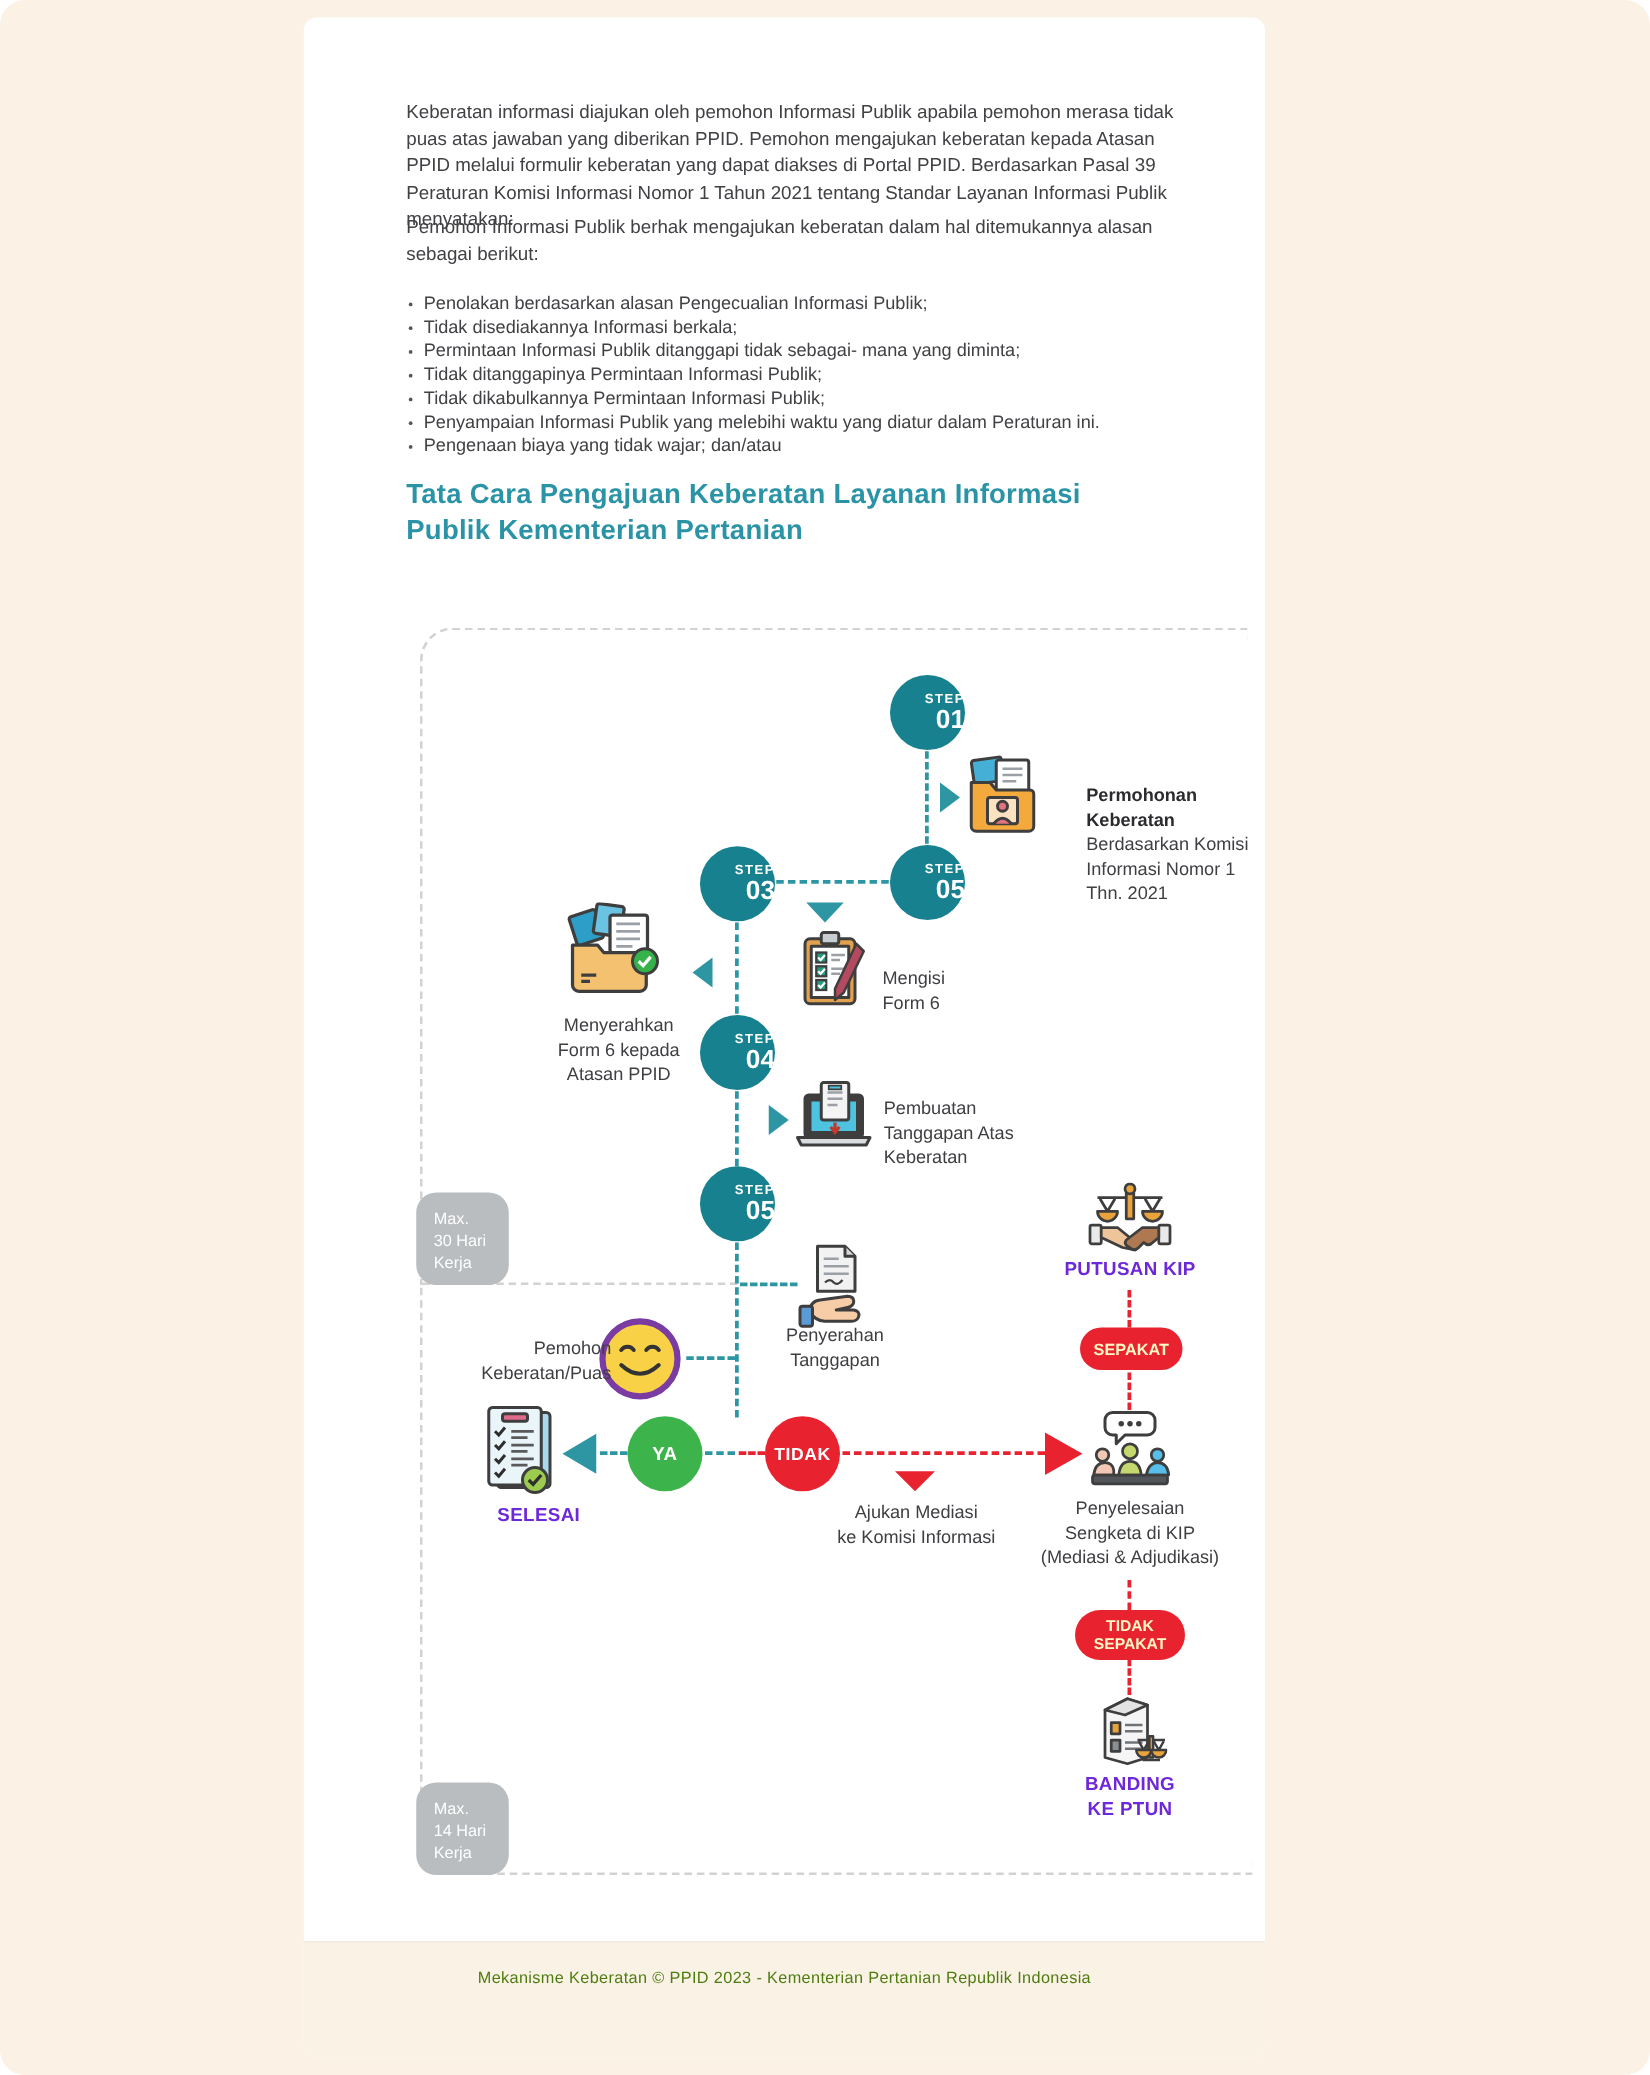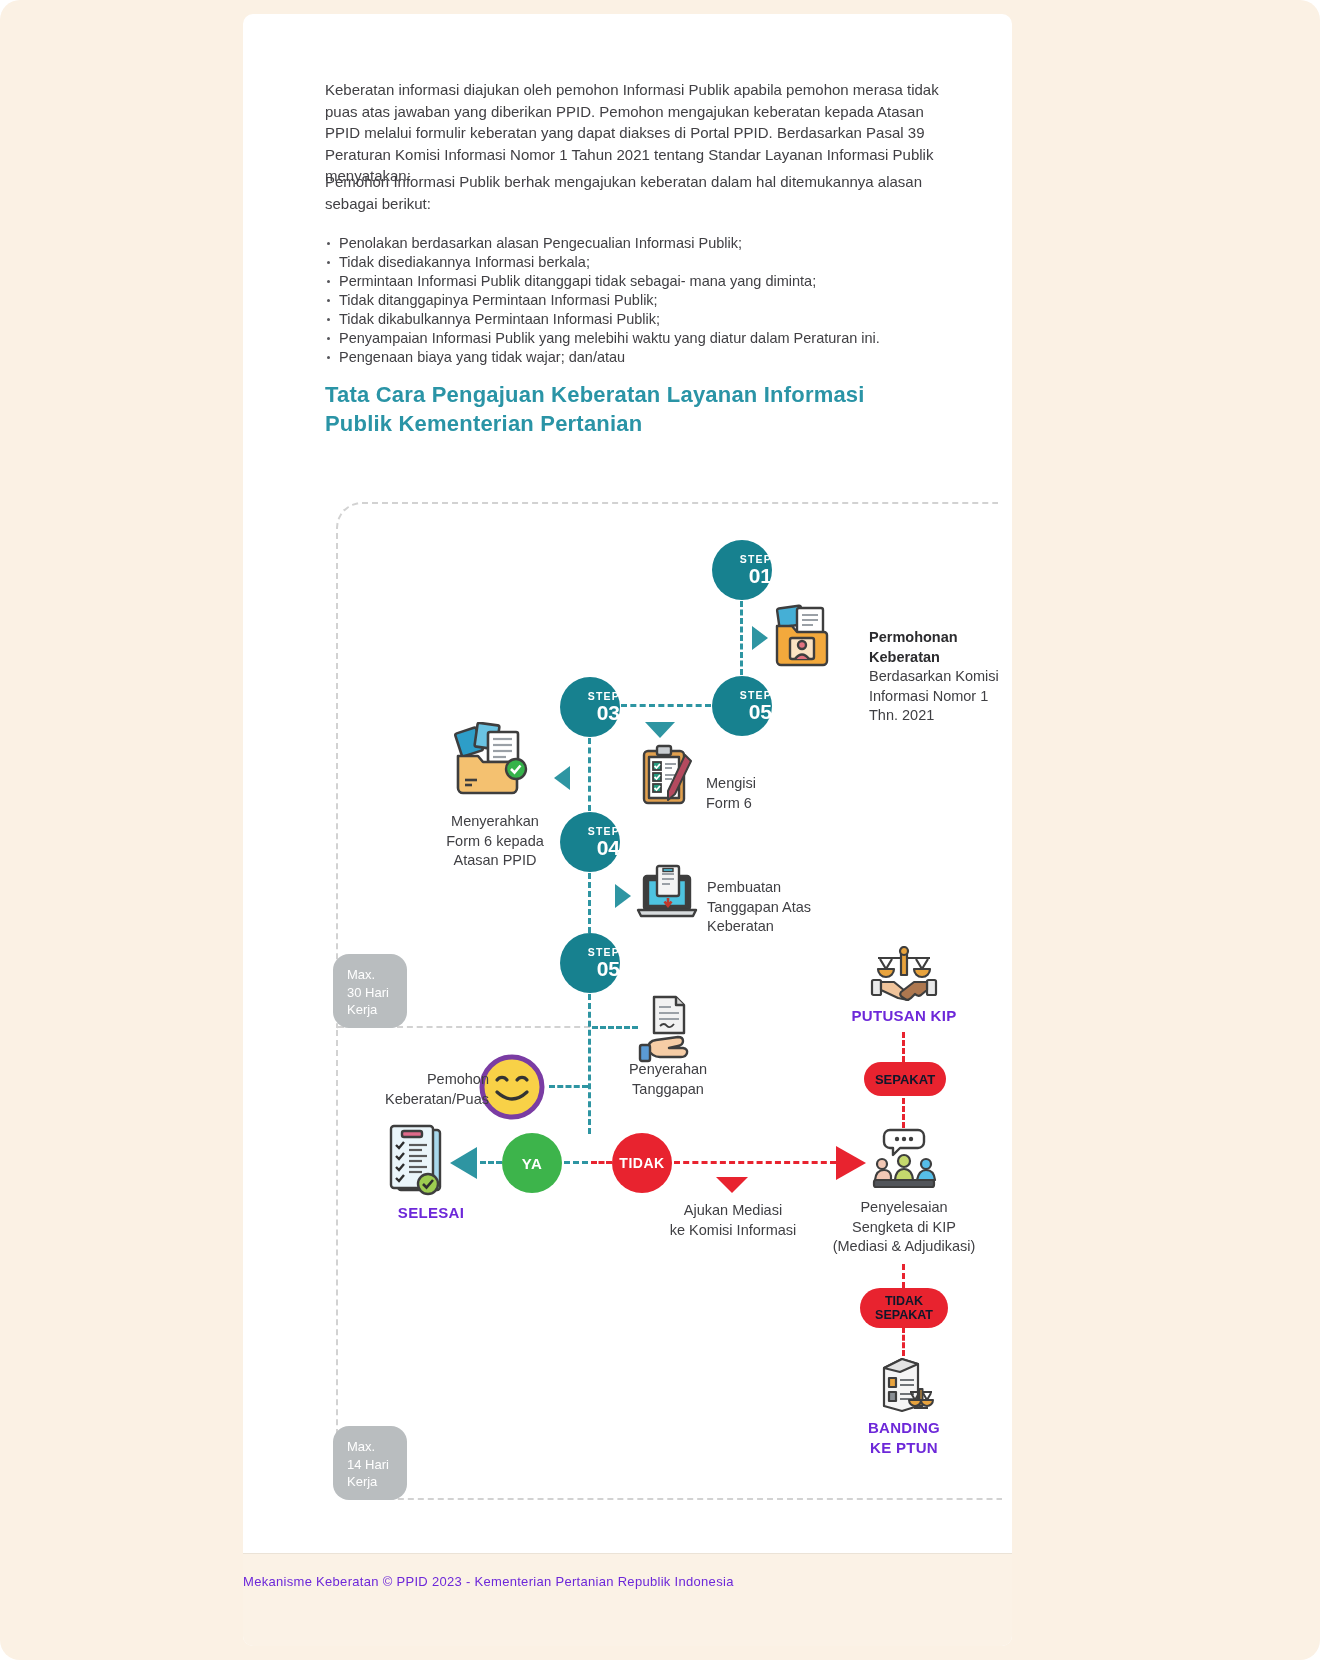--- a/index.html
+++ b/index.html
@@ -35,30 +35,30 @@
   .step-circle .sn{font-size:21px;font-weight:700;line-height:22px;}
 
   .flow-label{position:absolute;font-size:14.5px;line-height:19.5px;color:#3F3F43;}
   .flow-label .b{font-weight:700;color:#2B2B2E;}
   .tcenter{text-align:center;}
   .tright{text-align:right;}
   .bold-label{font-weight:700;color:#6d28d9;letter-spacing:.3px;}
 
   .gray-badge{position:absolute;width:74px;height:74px;background:#B9BDBF;border-radius:16px;color:#fff;
               font-size:13px;line-height:17.5px;padding:12px 0 0 14px;box-sizing:border-box;}
-  .pill{position:absolute;background:#E8232F;color:#0f172a;font-weight:700;border-radius:20px;
+  .pill{position:absolute;background:#E8232F;color:#fef9c3;font-weight:700;border-radius:20px;
         display:flex;flex-direction:column;align-items:center;justify-content:center;}
   .decision{position:absolute;width:60px;height:60px;border-radius:50%;color:#fff;font-weight:700;
             display:flex;align-items:center;justify-content:center;letter-spacing:.5px;}
 
   .footer-strip{position:absolute;left:243px;top:1554px;width:769px;height:92px;background:#FBF2E6;
                 border-radius:0 0 10px 10px;}
   .footer-line{position:absolute;left:243px;top:1553px;width:769px;border-top:1px solid #EBE3D7;}
-  .footer-text{position:absolute;left:243px;top:1574px;width:769px;
-               font-size:13px;color:#6d28d9;letter-spacing:.3px;}
+  .footer-text{position:absolute;left:243px;top:1574px;width:769px;text-align:center;
+               font-size:13px;color:#4d7c0f;letter-spacing:.3px;}
   svg{display:block;}
 </style>
 </head>
 <body>
 
 <div class="page">
   <div class="card"></div>
 
   <div class="para" style="top:64px;margin-top:15px;">Keberatan informasi diajukan oleh pemohon Informasi Publik apabila pemohon merasa tidak puas atas jawaban yang diberikan PPID. Pemohon mengajukan keberatan kepada Atasan PPID melalui formulir keberatan yang dapat diakses di Portal PPID. Berdasarkan Pasal 39 Peraturan Komisi Informasi Nomor 1 Tahun 2021 tentang Standar Layanan Informasi Publik menyatakan:</div>
   <div class="para" style="top:171px;">Pemohon Informasi Publik berhak mengajukan keberatan dalam hal ditemukannya alasan sebagai berikut:</div>

